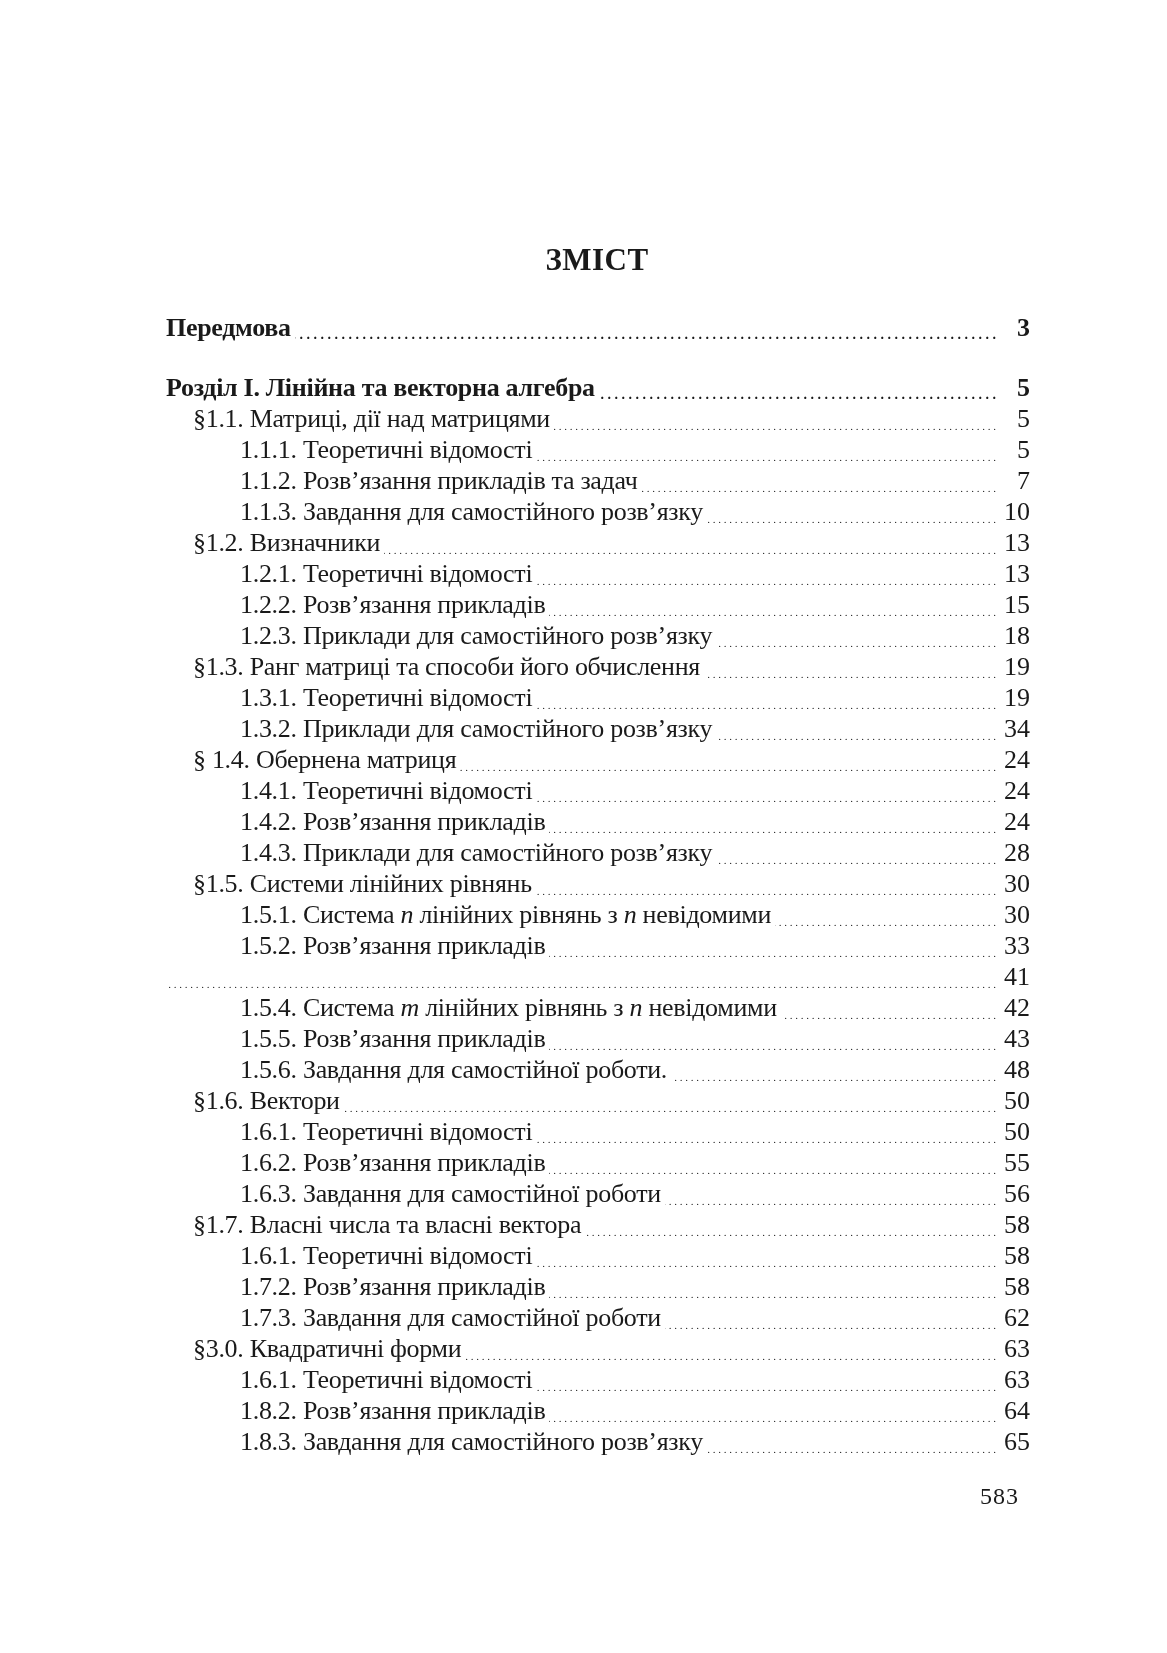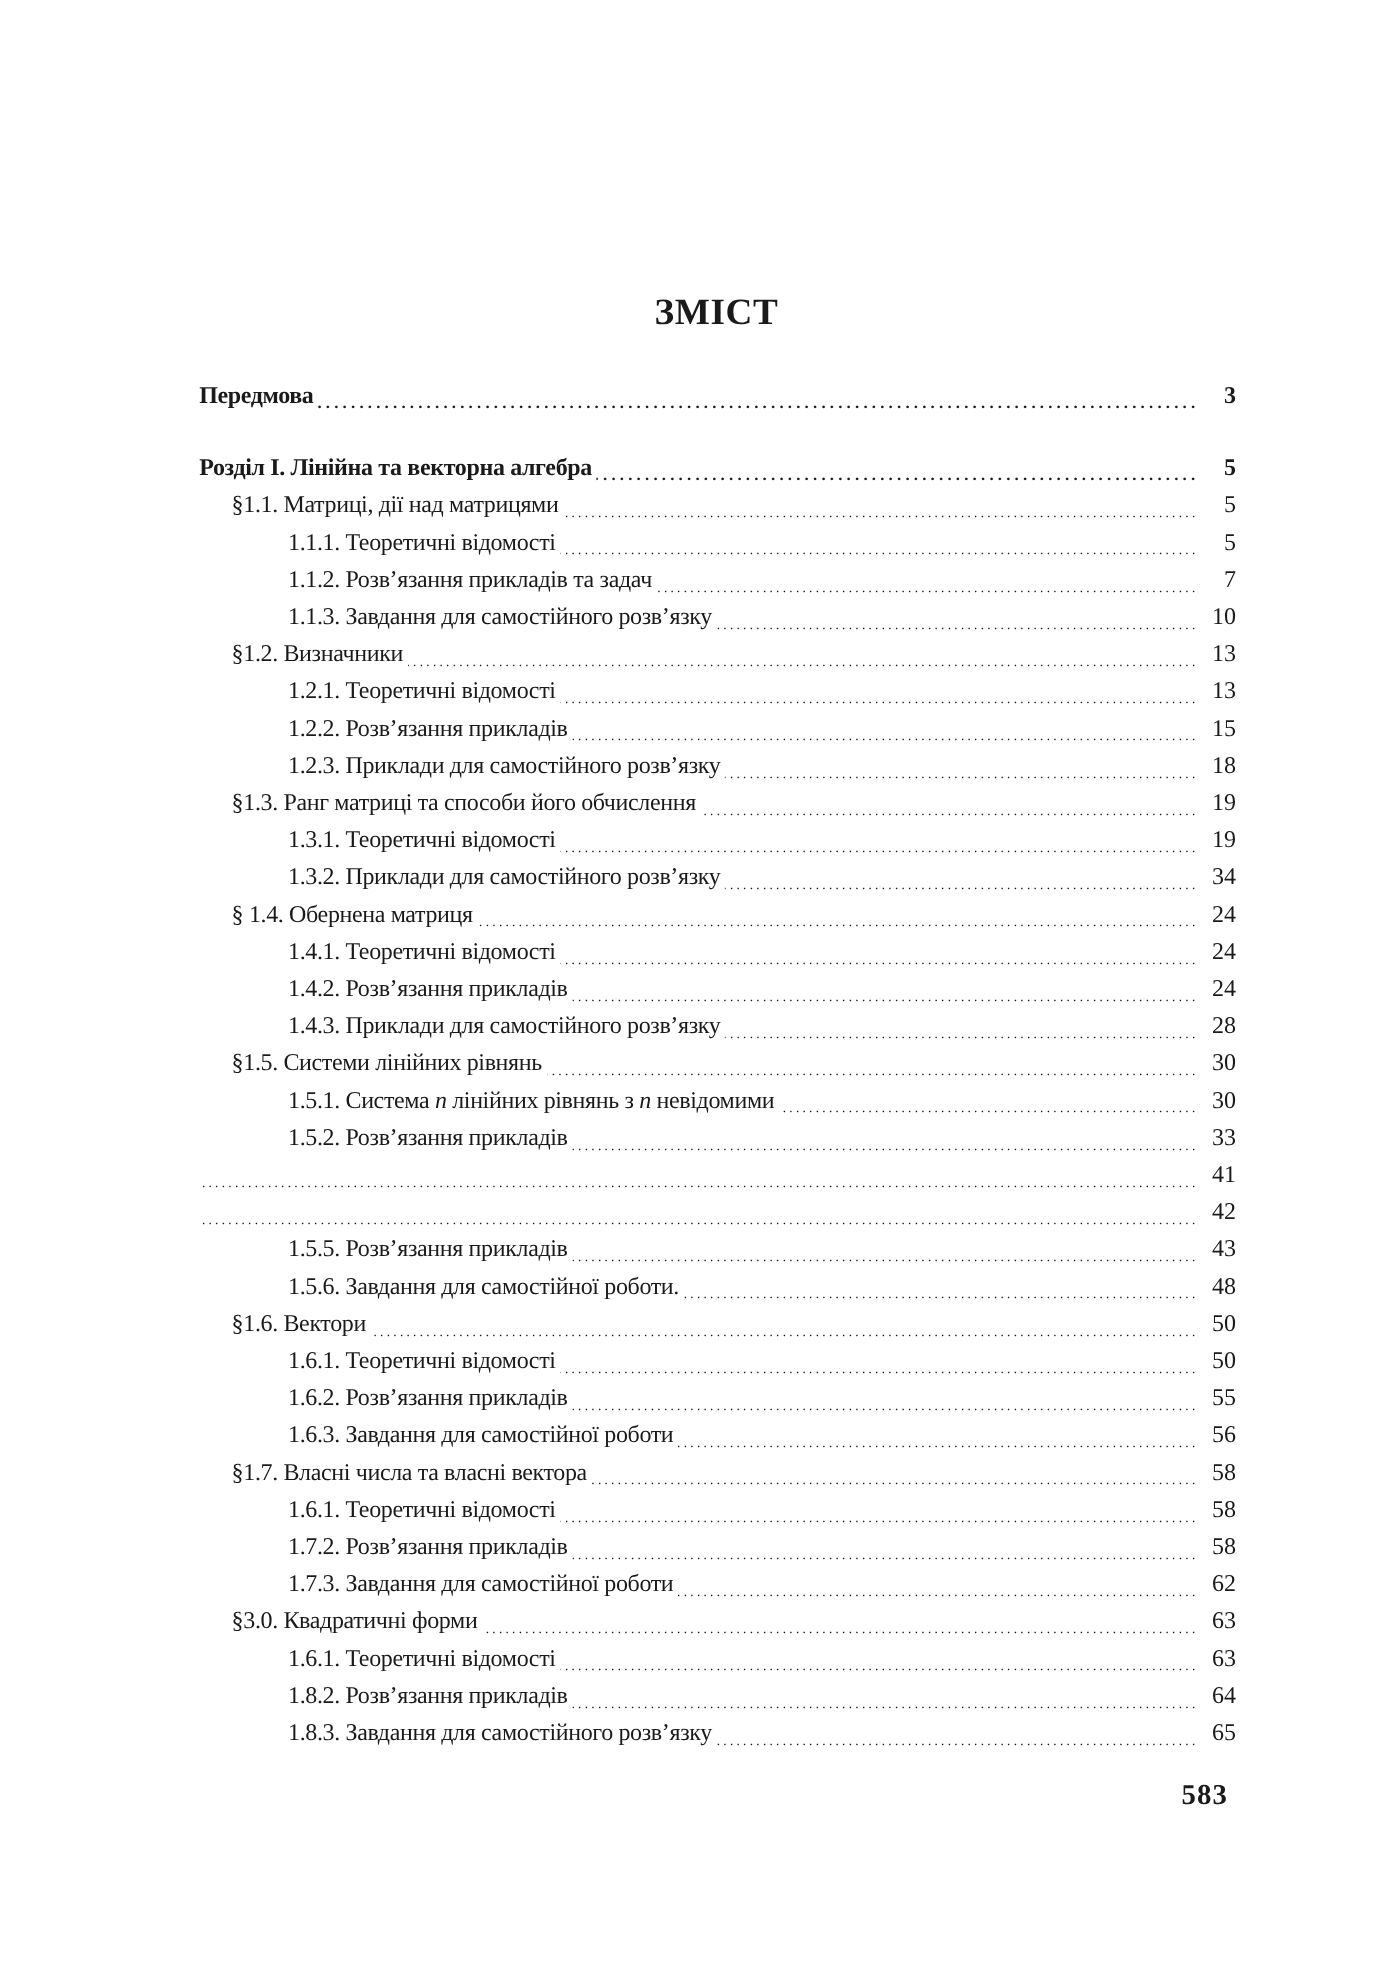--- a/index.html
+++ b/index.html
@@ -2,34 +2,34 @@
 <html><head>
 <meta charset="utf-8">
 <style>
   html, body { margin: 0; padding: 0; background: #ffffff; }
   body { width: 1167px; height: 1653px; position: relative; overflow: hidden;
          font-family: "Liberation Serif", "DejaVu Serif", serif; color: #1a1a1a; }
   .page { position: absolute; left: 0; top: 0; width: 943px; height: 1653px; }
   .title { position: absolute; left: 0; width: 1194px; top: 240px; text-align: center;
            font-weight: bold; font-size: 31px; line-height: 40px; letter-spacing: 0.5px; }
   .toc { position: absolute; left: 166px; width: 864px; top: 0; }
-  .row { position: absolute; left: 0; right: 0; height: 31px; display: flex; align-items: flex-end;
-         font-size: 20px; line-height: 26px; white-space: nowrap; }
+  .row { position: absolute; left: 0; right: 0; height: 31px; display: flex; align-items: center;
+         font-size: 26px; line-height: 26px; white-space: nowrap; }
   .row .label { flex: 0 0 auto; background: #fff; padding-right: 4px; letter-spacing: -0.3px; }
   .row .dots { flex: 1 1 auto; overflow: hidden; height: 26px; position: relative; }
   .row .dots::before { content: ". . . . . . . . . . . . . . . . . . . . . . . . . . . . . . . . . . . . . . . . . . . . . . . . . . . . . . . . . . . . . . . . . . . . . . . . . . . . . . . . . . . . . . . . . . . . . . . . . . . . . . . . . . . . . . . . . . . . . . . . . . . . . . . . . . . . . . . . . . . . . . . . . . . . . . . . . . . . . . . . . . . . . . . . . . . . . . . . . . . . . . . .";
          position: absolute; right: 0; bottom: 0; white-space: nowrap; font-size: 11px; letter-spacing: 0px; line-height: 12px; }
   .row .page-no { flex: 0 0 auto; min-width: 28px; text-align: right; padding-left: 6px; }
   .row.bold { font-weight: bold; }
   .row.bold .dots::before { font-size: 14px; letter-spacing: 0px; }
   .row.lvl1 .label { padding-left: 27px; }
   .row.lvl2 .label { padding-left: 74px; }
   .row em { font-style: italic; }
-  .folio { position: absolute; left: 980px; width: 48px; top: 1482px; text-align: center;
-           font-size: 24px; line-height: 28px; letter-spacing: 1px; font-weight: bold; }
+  .folio { position: absolute; left: 980px; width: 48px; top: 1482px; text-align: left;
+           font-size: 24px; line-height: 28px; letter-spacing: 1px; }
 </style>
 </head>
 <body>
 
 <div class="page">
   <div class="title">ЗМІСТ</div>
 
   <div class="toc">
 
     <div class="row bold" style="top:312px">
@@ -136,20 +136,21 @@
     <div class="row lvl2" style="top:930px">
       <span class="label">1.5.2. Розв’язання прикладів</span>
       <span class="dots"></span>
       <span class="page-no">33</span>
     </div>
     <div class="row lvl2" style="top:961px">
       <span class="dots"></span>
       <span class="page-no">41</span>
     </div>
     <div class="row lvl2" style="top:992px">
+      <span class="label"><span>1.5.4. Система </span><em>m</em><span> лінійних рівнянь з </span><em>n</em><span> невідомими</span></span>
       <span class="dots"></span>
       <span class="page-no">42</span>
     </div>
     <div class="row lvl2" style="top:1023px">
       <span class="label">1.5.5. Розв’язання прикладів</span>
       <span class="dots"></span>
       <span class="page-no">43</span>
     </div>
     <div class="row lvl2" style="top:1054px">
       <span class="label">1.5.6. Завдання для самостійної роботи.</span>

